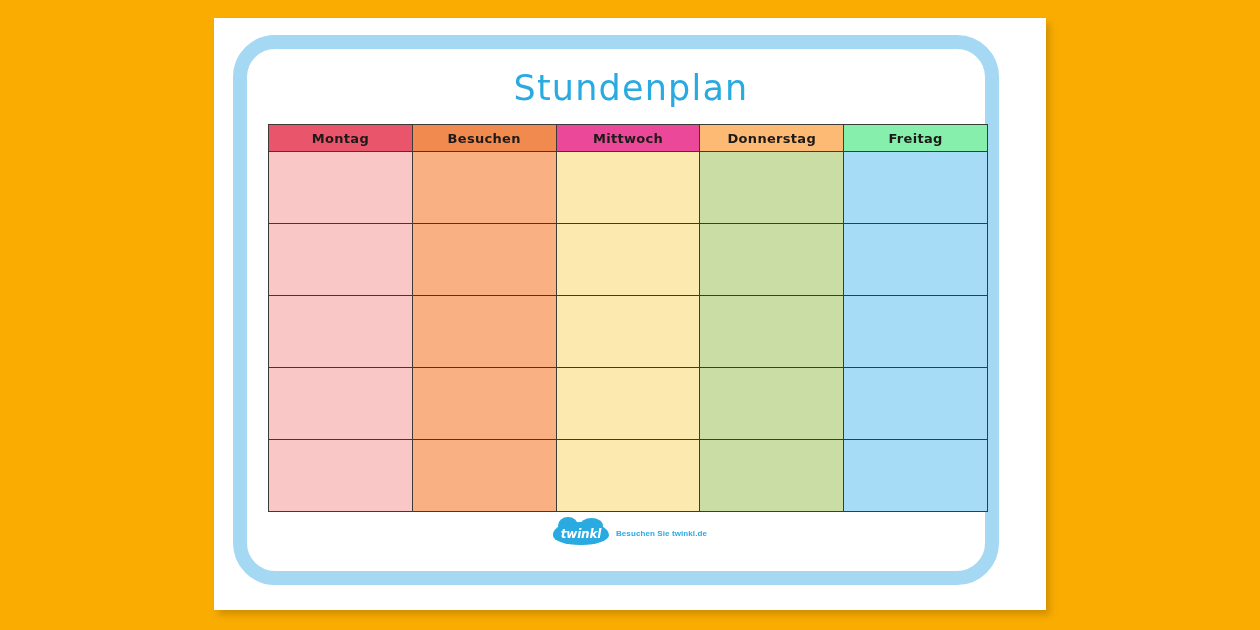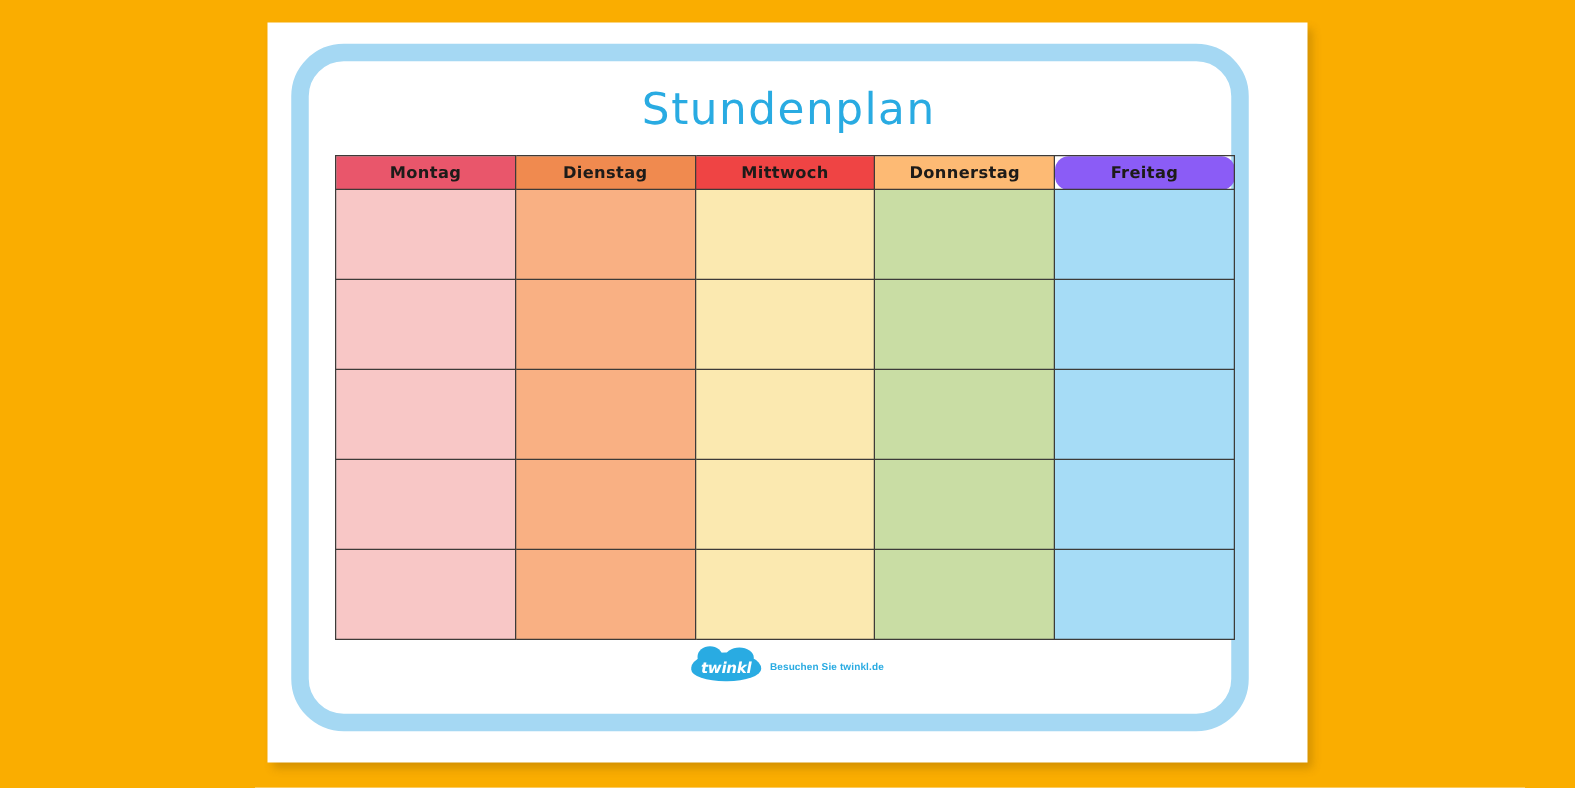--- a/index.html
+++ b/index.html
@@ -84,23 +84,23 @@
     text-align: center;
     vertical-align: middle;
   }
   #timetable td {
     height: 71px;
   }
 
   
   .h-mon { background: #e9566b; }
   .h-die { background: #f08a4f; }
-  .h-mit { background: #ef4444; }
+  .h-mit { background: #ec4899; }
   .h-don { background: #fdba74; }
-  .h-fre { background: #8b5cf6; border-radius: 11px; }
+  .h-fre { background: #86efac; }
 
   .c-mon { background: #f8c7c6; }
   .c-die { background: #f9b083; }
   .c-mit { background: #fbe9b0; }
   .c-don { background: #c9dda4; }
   .c-fre { background: #a6dcf6; }
 
   
   #footer {
     position: absolute;
@@ -169,21 +169,21 @@
   <div id="paper">
 
     <div id="blue-frame"></div>
 
     <div id="title">Stundenplan</div>
 
     <table id="timetable">
       <thead>
         <tr>
           <th class="h-mon">Montag</th>
-          <th class="h-die">Dienstag</th>
+          <th class="h-die">Besuchen</th>
           <th class="h-mit">Mittwoch</th>
           <th class="h-don">Donnerstag</th>
           <th class="h-fre">Freitag</th>
         </tr>
       </thead>
       <tbody>
         <tr>
           <td class="c-mon"></td>
           <td class="c-die"></td>
           <td class="c-mit"></td>

